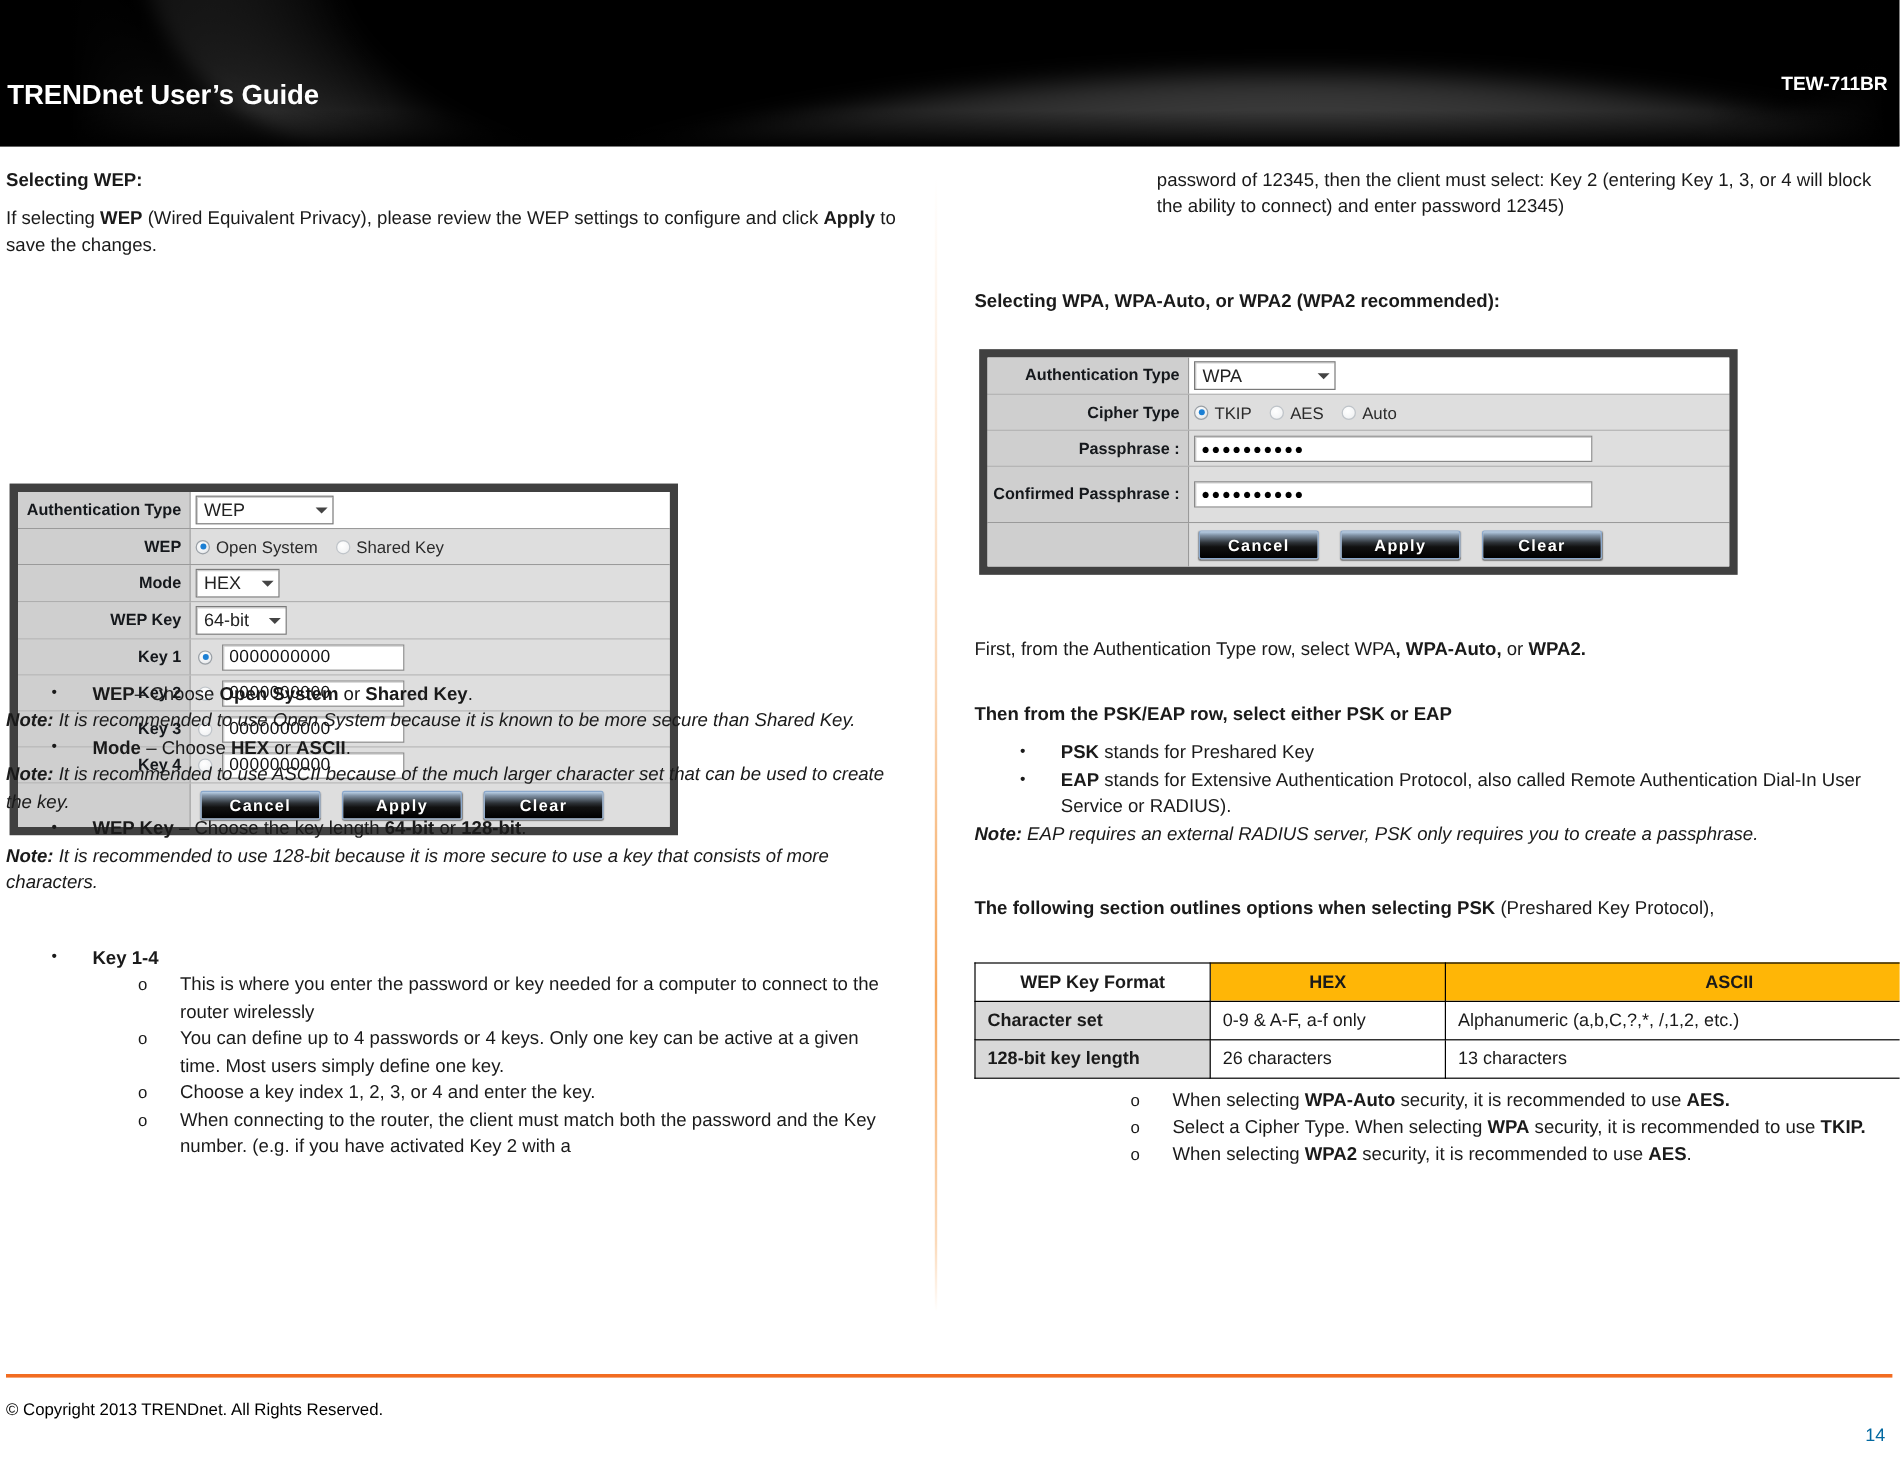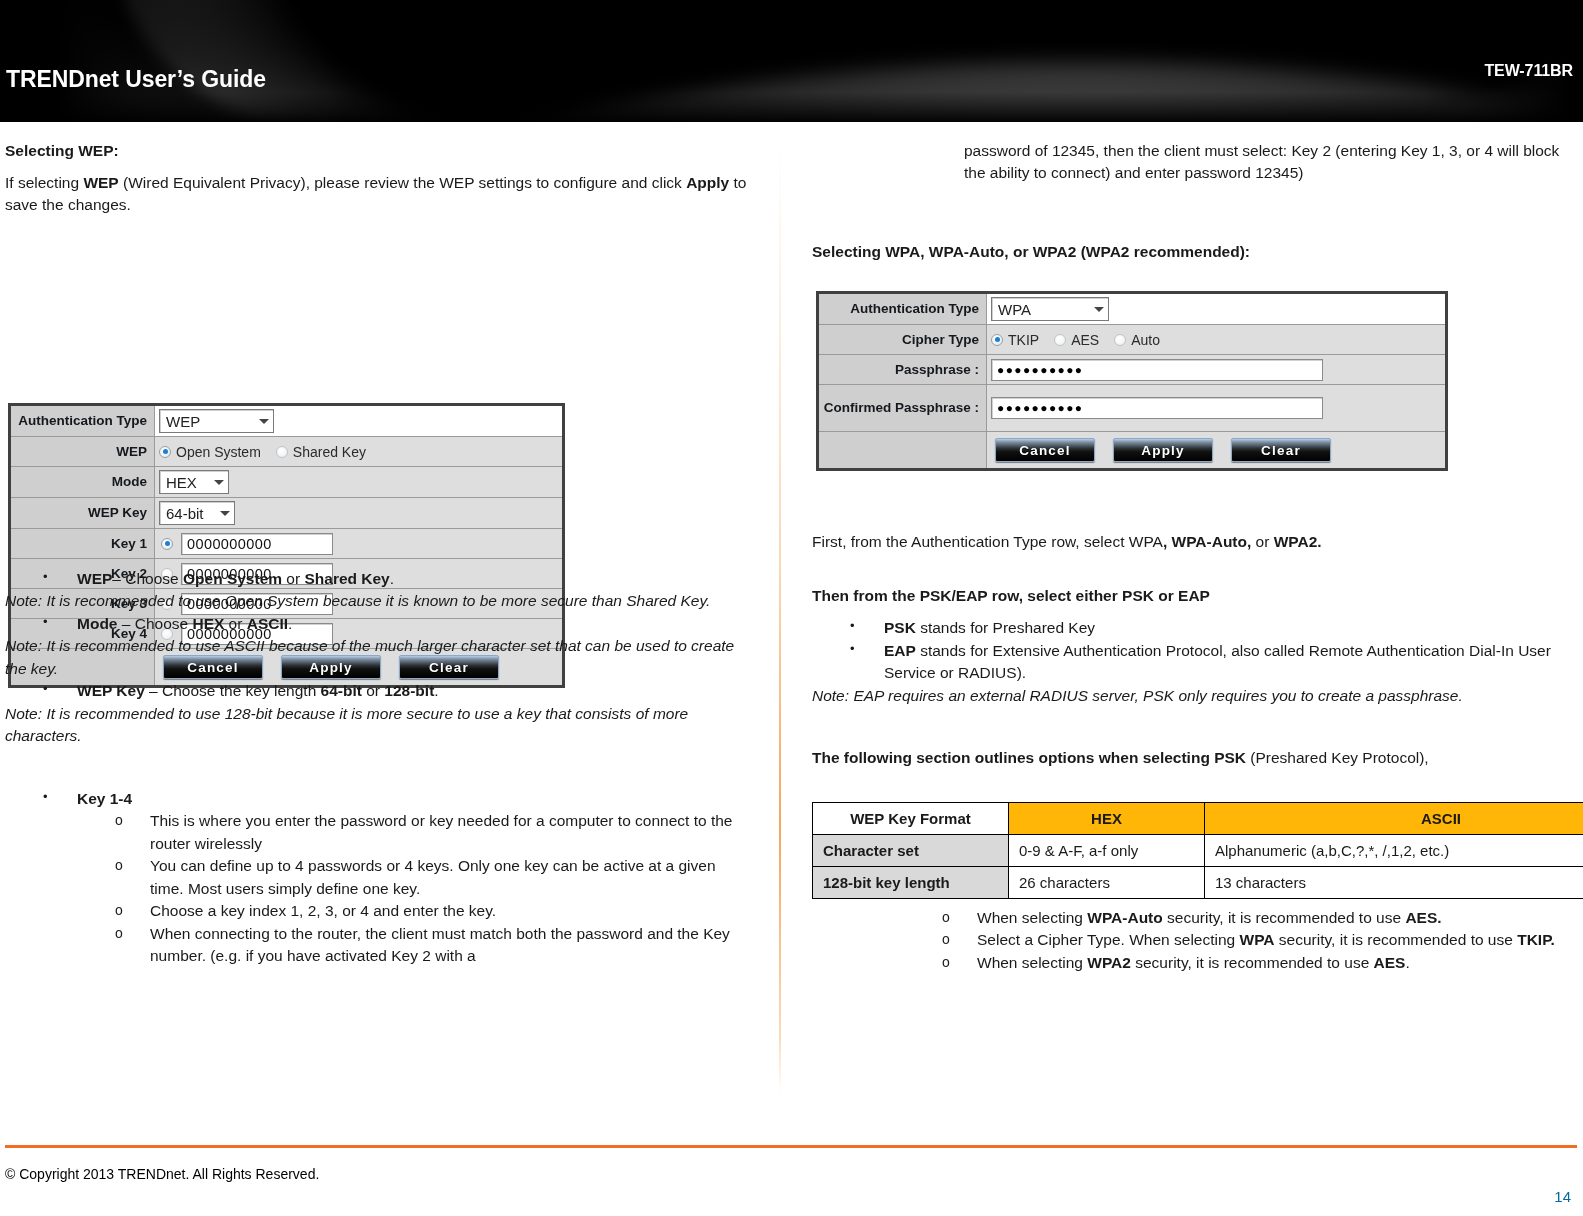--- a/index.html
+++ b/index.html
@@ -114,21 +114,21 @@
     margin: 0 0 6px 0;
   }
   .para b { font-weight: bold; }
   .note {
     font-size: 15.5px;
     line-height: 1.45;
     font-style: italic;
     margin: 0;
   }
   .note .nlabel {
-    font-weight: normal;
+    font-weight: bold;
     font-style: italic;
     text-align: right;
   }
   ul.bul {
     list-style: none;
     margin: 0;
     padding: 0;
   }
   ul.bul > li {
     position: relative;
@@ -167,21 +167,21 @@
     font-size: 14px;
   }
 
   ul.sub-r > li { padding-left: 165px; }
   ul.sub-r > li::before { left: 130px; }
   .spacer-md { height: 26px; }
   .spacer-lg { height: 40px; }
 
   
   .ui-panel {
-    border: 3px solid #404040;
+    border: 7px solid #404040;
     background: #d6d6d6;
     font-family: "Liberation Sans", sans-serif;
     box-sizing: border-box;
   }
   .ui-row {
     display: flex;
     align-items: stretch;
     border-bottom: 1px solid #9a9a9a;
     background: #d4d4d4;
     min-height: 29px;

